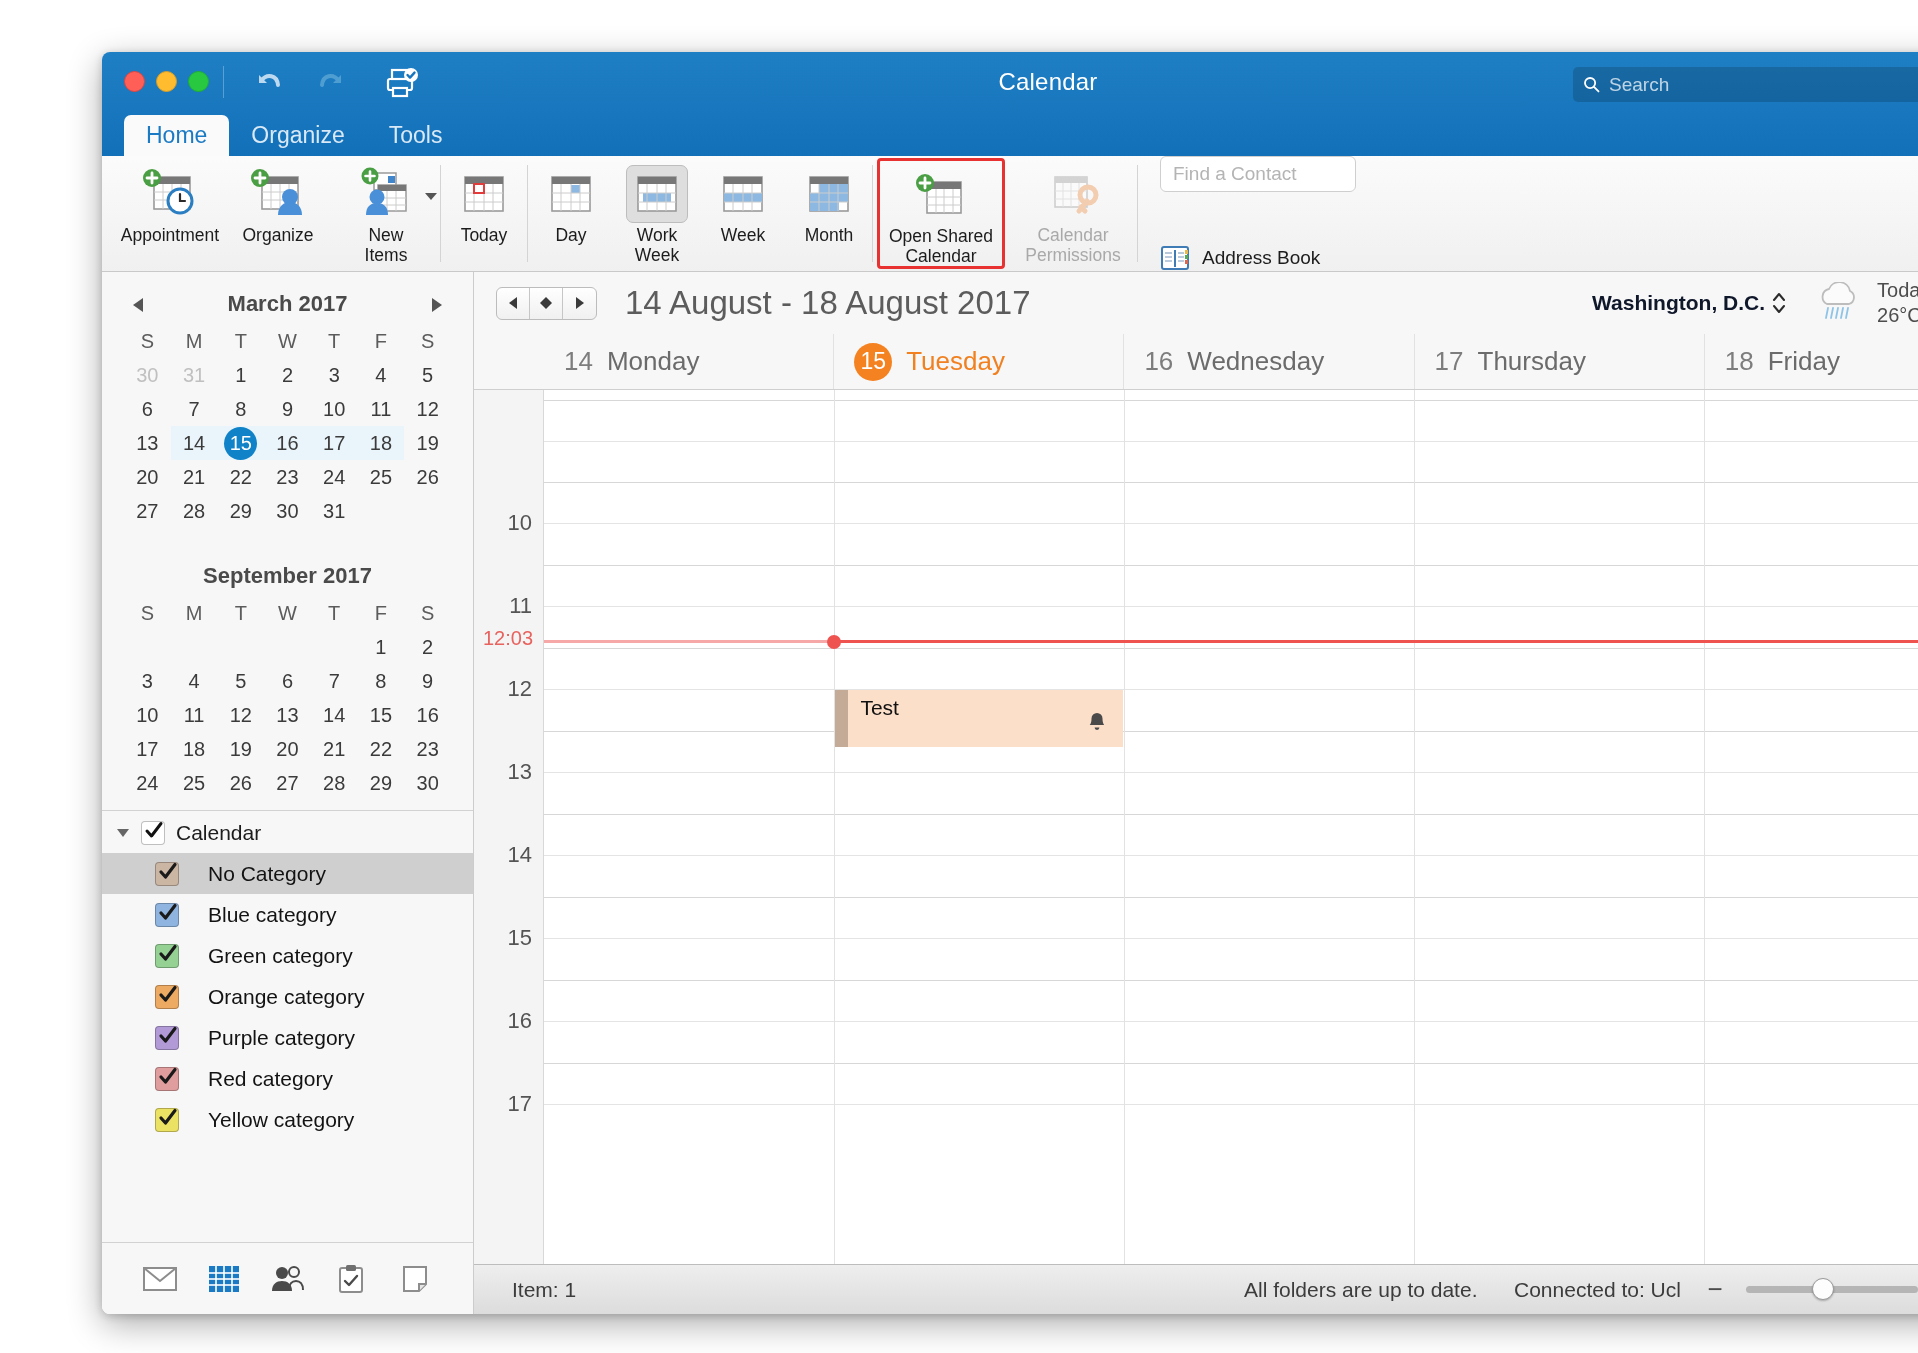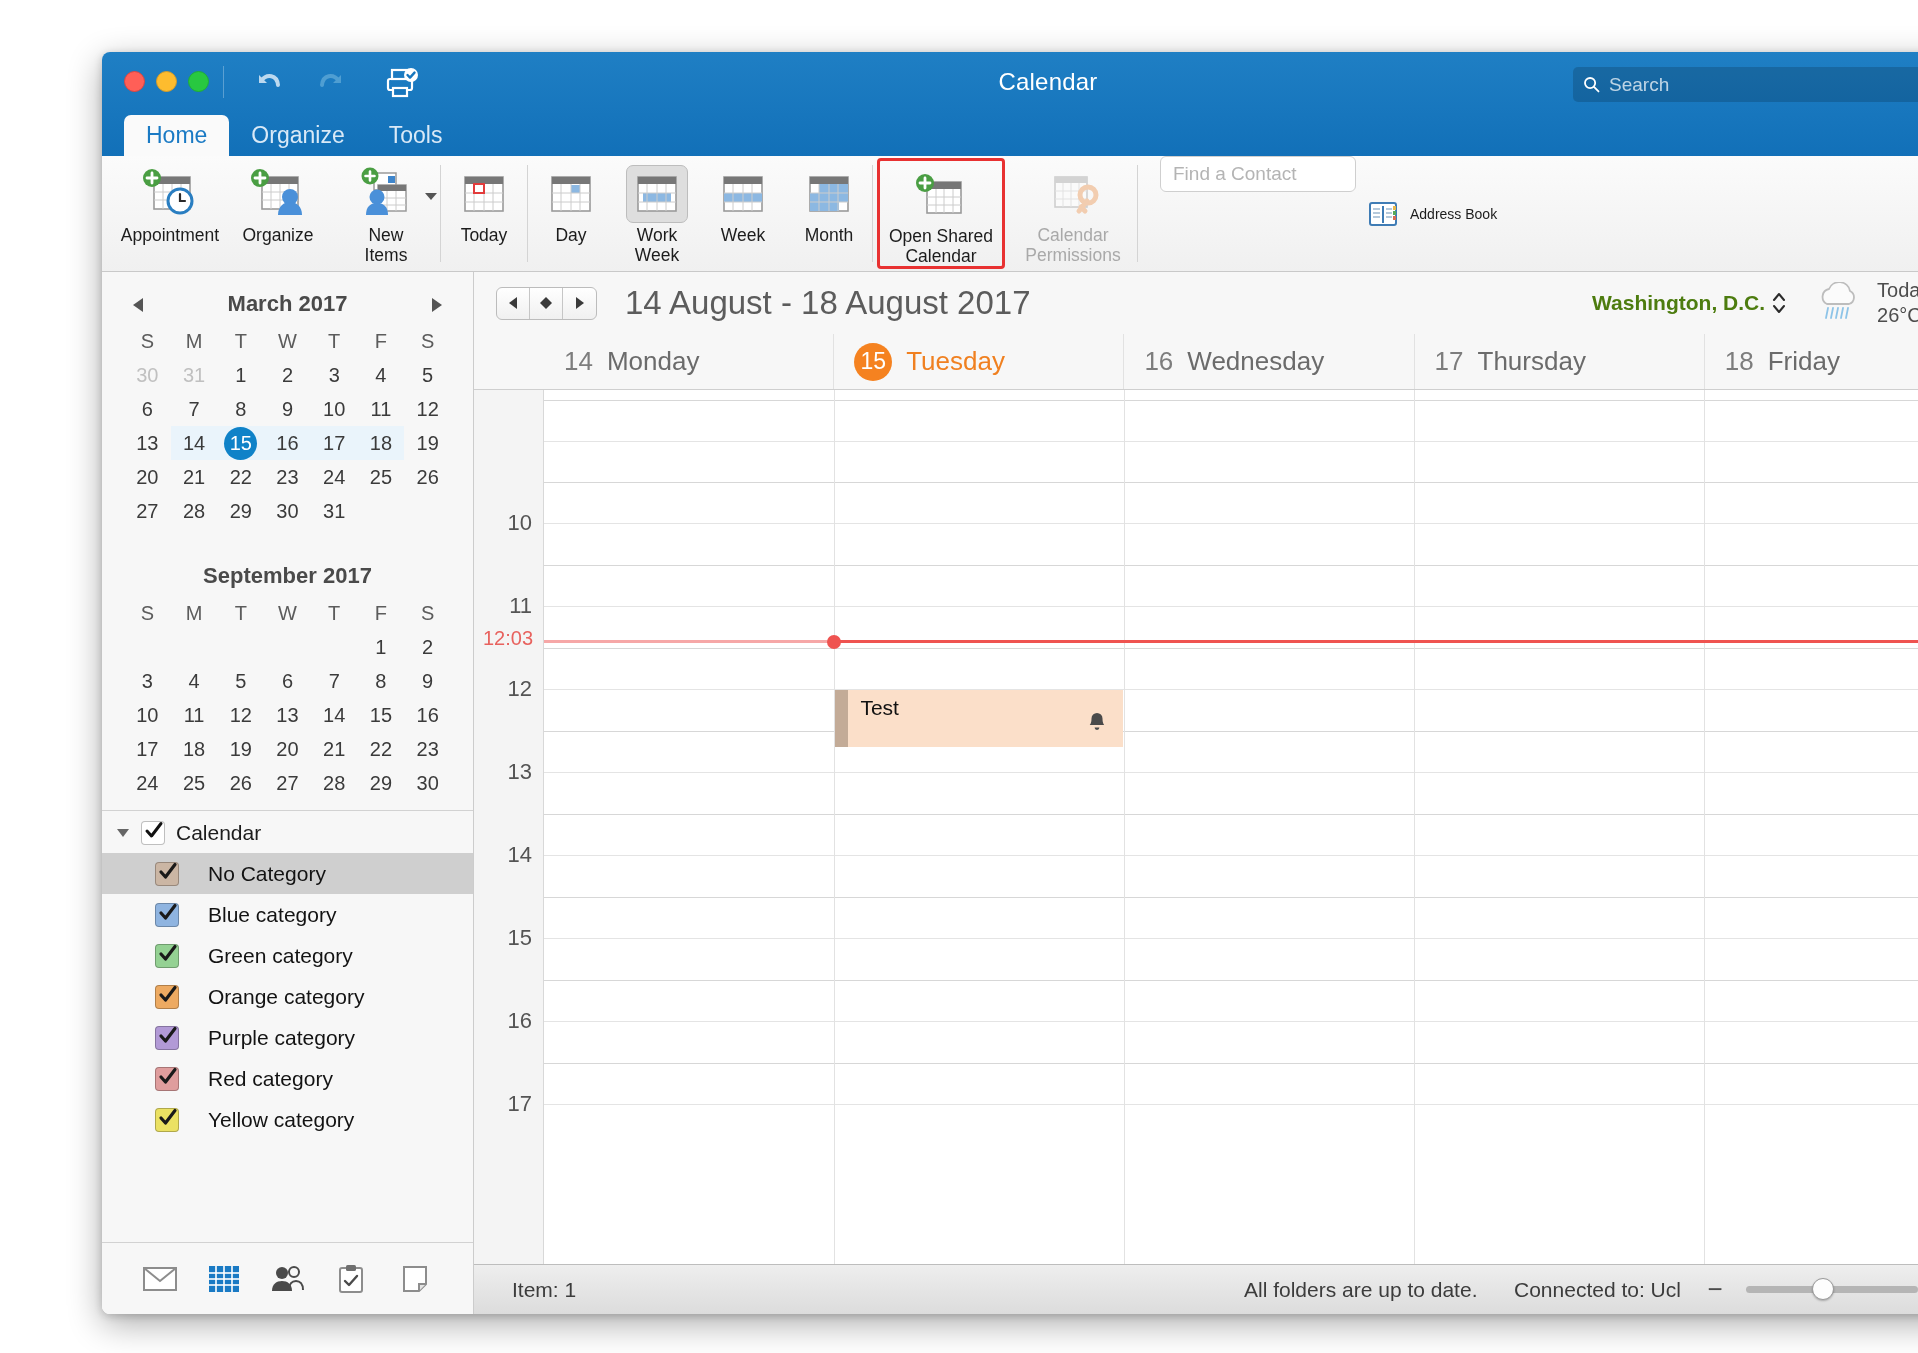--- a/index.html
+++ b/index.html
@@ -126,38 +126,38 @@
     border: 3px solid #e83131;
     border-radius: 4px;
     margin: 2px 4px;
   }
   .ritem.wide { width: 128px; }
   .ritem.narrow { width: 86px; }
 
   .rcaret { position: absolute; right: 2px; top: 32px; }
 
   .rcontact {
-    display: flex; flex-direction: row; justify-content: space-between;
+    display: flex; flex-direction: column; justify-content: space-between;
     padding-left: 22px; gap: 12px;
   }
   .findcontact {
     width: 196px; height: 36px;
     background: #ffffff;
     border: 1px solid #cfcfcf;
     border-radius: 6px;
     display: flex; align-items: center; padding: 0 12px;
   }
   .findcontact input {
     border: 0; outline: none; width: 100%;
     font-size: 19px; color: #333;
     font-family: "Liberation Sans", sans-serif;
   }
   .findcontact input::placeholder { color: #b4b4b4; }
   .addrbook { display: flex; align-items: center; gap: 12px; }
-  .addrbook .ablabel { font-size: 14px; color: #1c1c1c; }
+  .addrbook .ablabel { font-size: 19px; color: #1c1c1c; }
 
   
   .body { flex: 1; display: flex; min-height: 0; }
 
   
   .sidebar {
     width: 372px; flex: none;
     background: #f7f7f7;
     border-right: 1px solid #cccccc;
     display: flex; flex-direction: column;
@@ -254,21 +254,21 @@
   .navseg div:last-child { border-right: 0; }
 
   .range-title {
     margin-left: 28px;
     font-size: 33px; color: #5c5c5c; font-weight: 400;
     white-space: nowrap;
   }
 
   .calhead-right { margin-left: auto; display: flex; align-items: center; gap: 28px; }
   .location { display: flex; align-items: center; gap: 6px; }
-  .location .loclabel { font-size: 21px; font-weight: 700; color: #4d7c0f; }
+  .location .loclabel { font-size: 21px; font-weight: 700; color: #0f172a; }
   .weather { display: flex; align-items: center; gap: 14px; }
   .weather .wtext { font-size: 20px; color: #4d4d4d; line-height: 25px; }
 
   .dayhead {
     height: 56px; flex: none;
     background: #f7f7f7;
     border-bottom: 1px solid #cfcfcf;
     display: flex;
     padding-left: 70px;
   }

